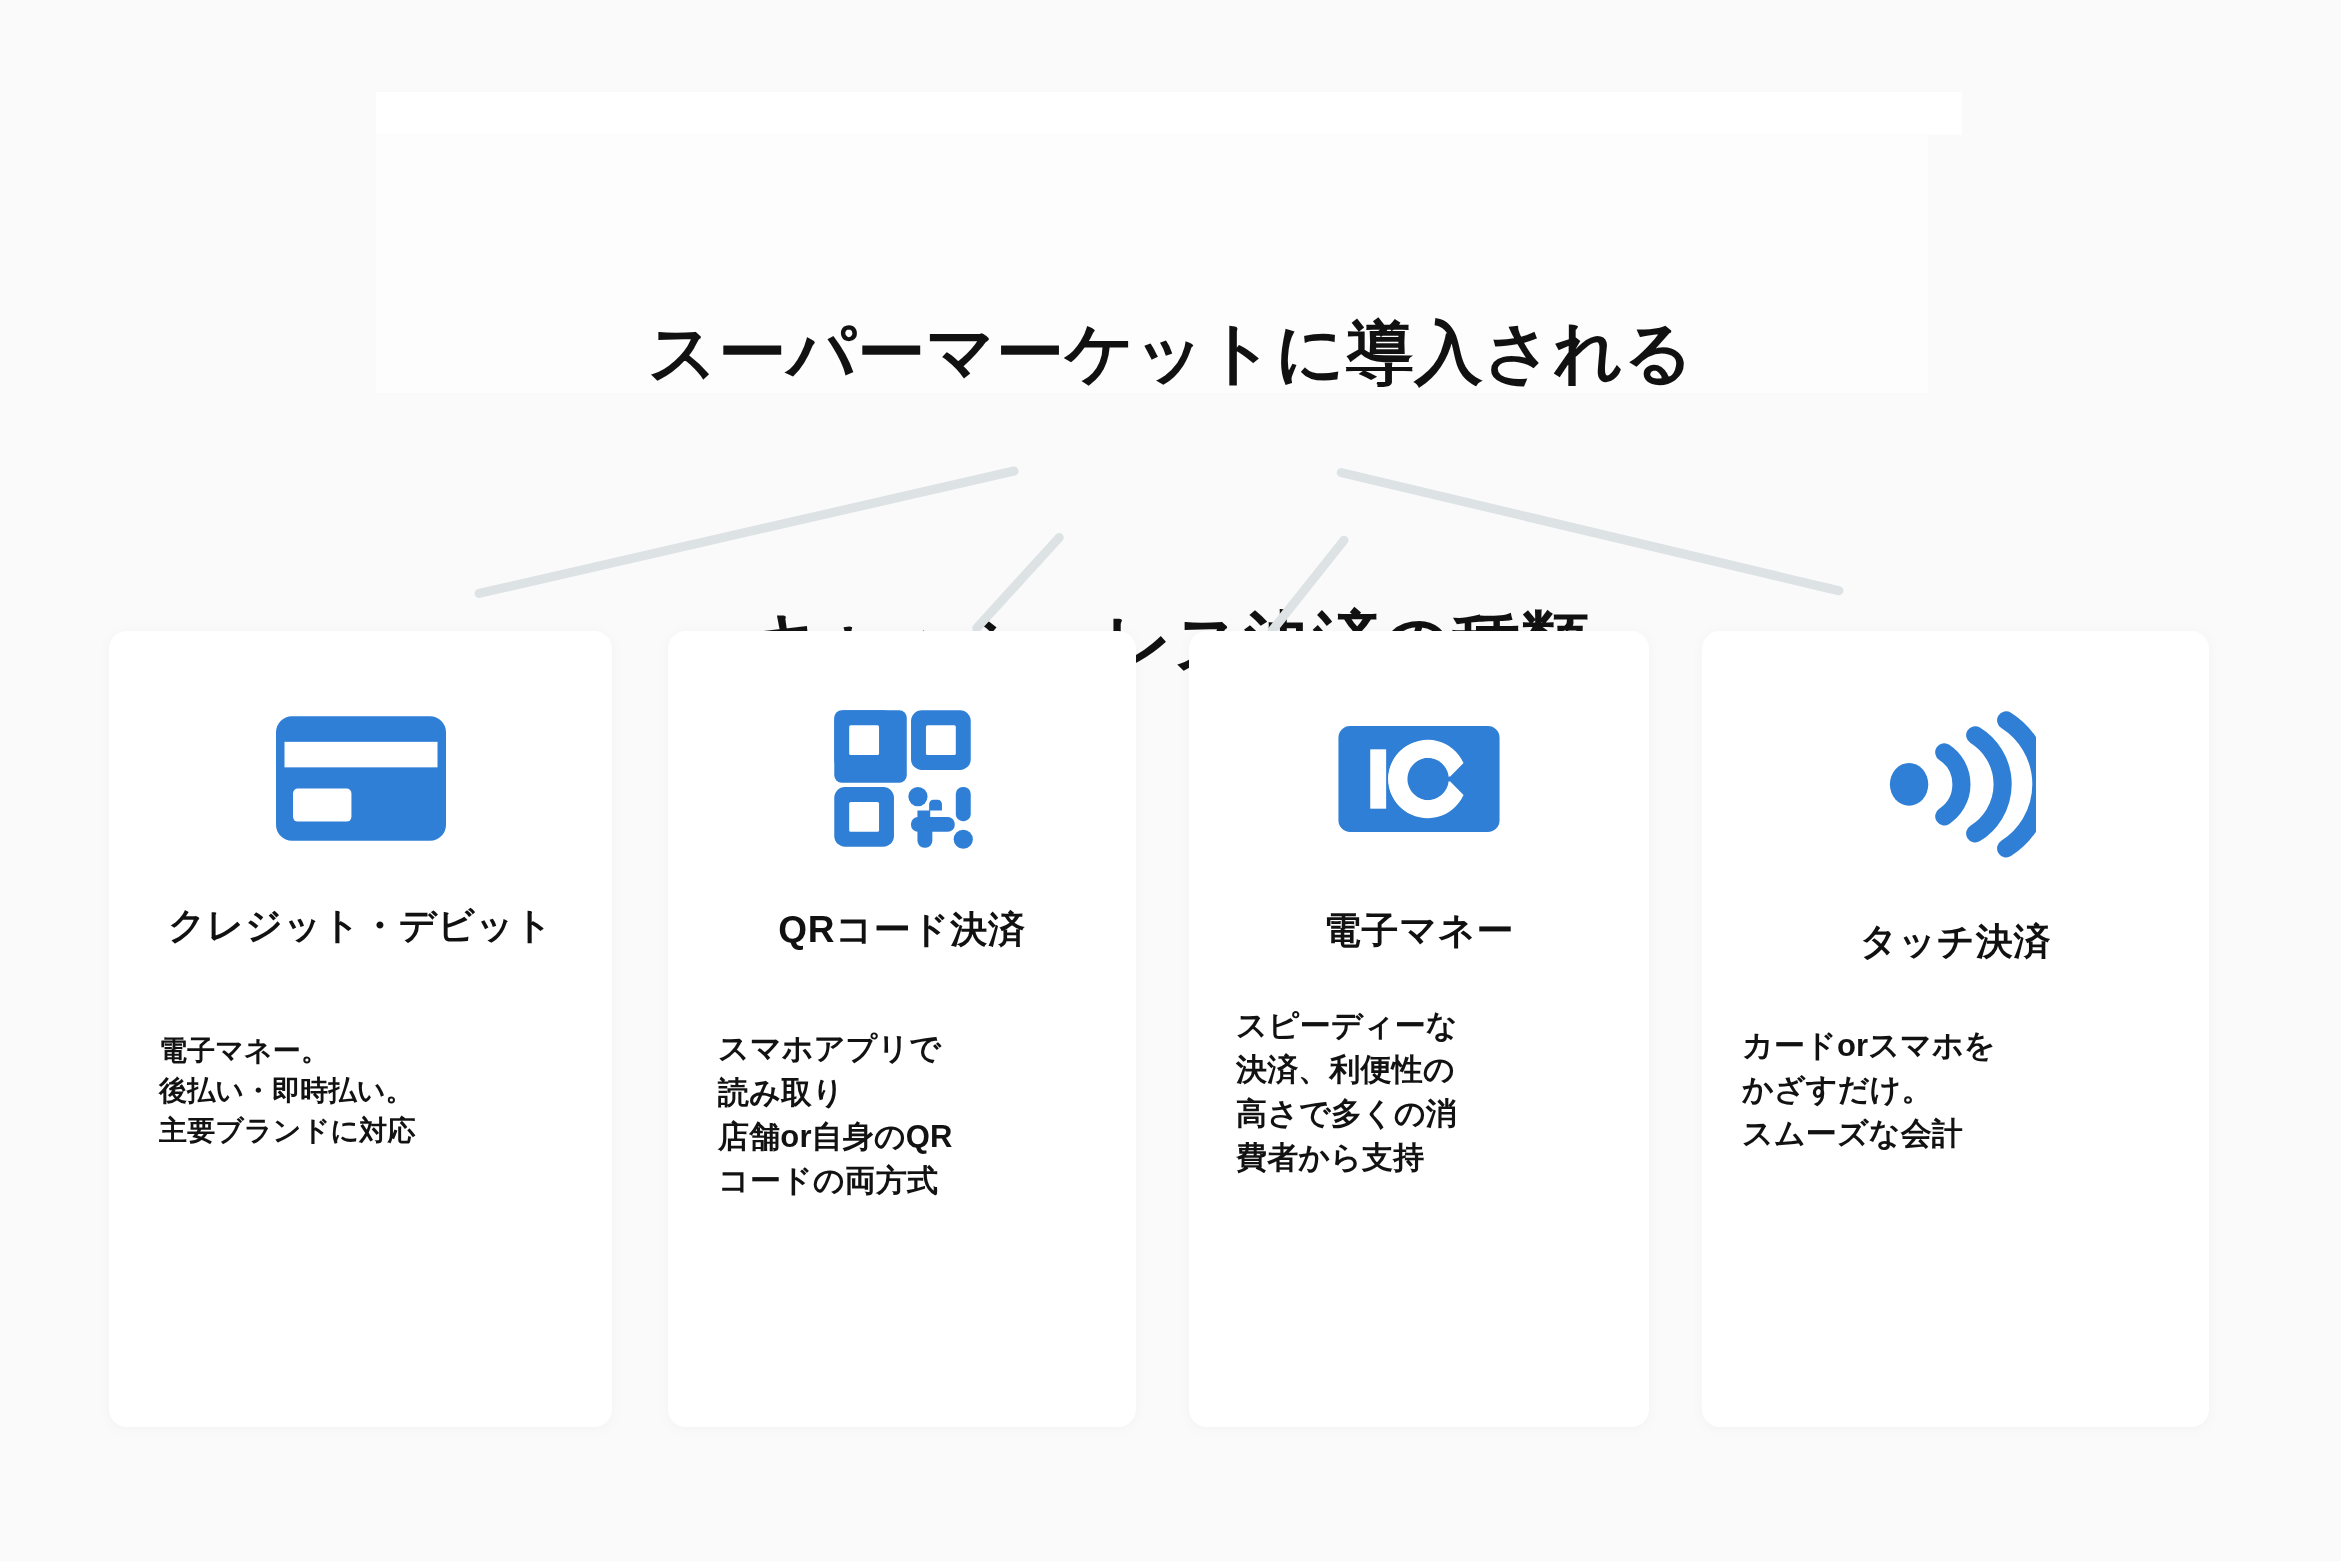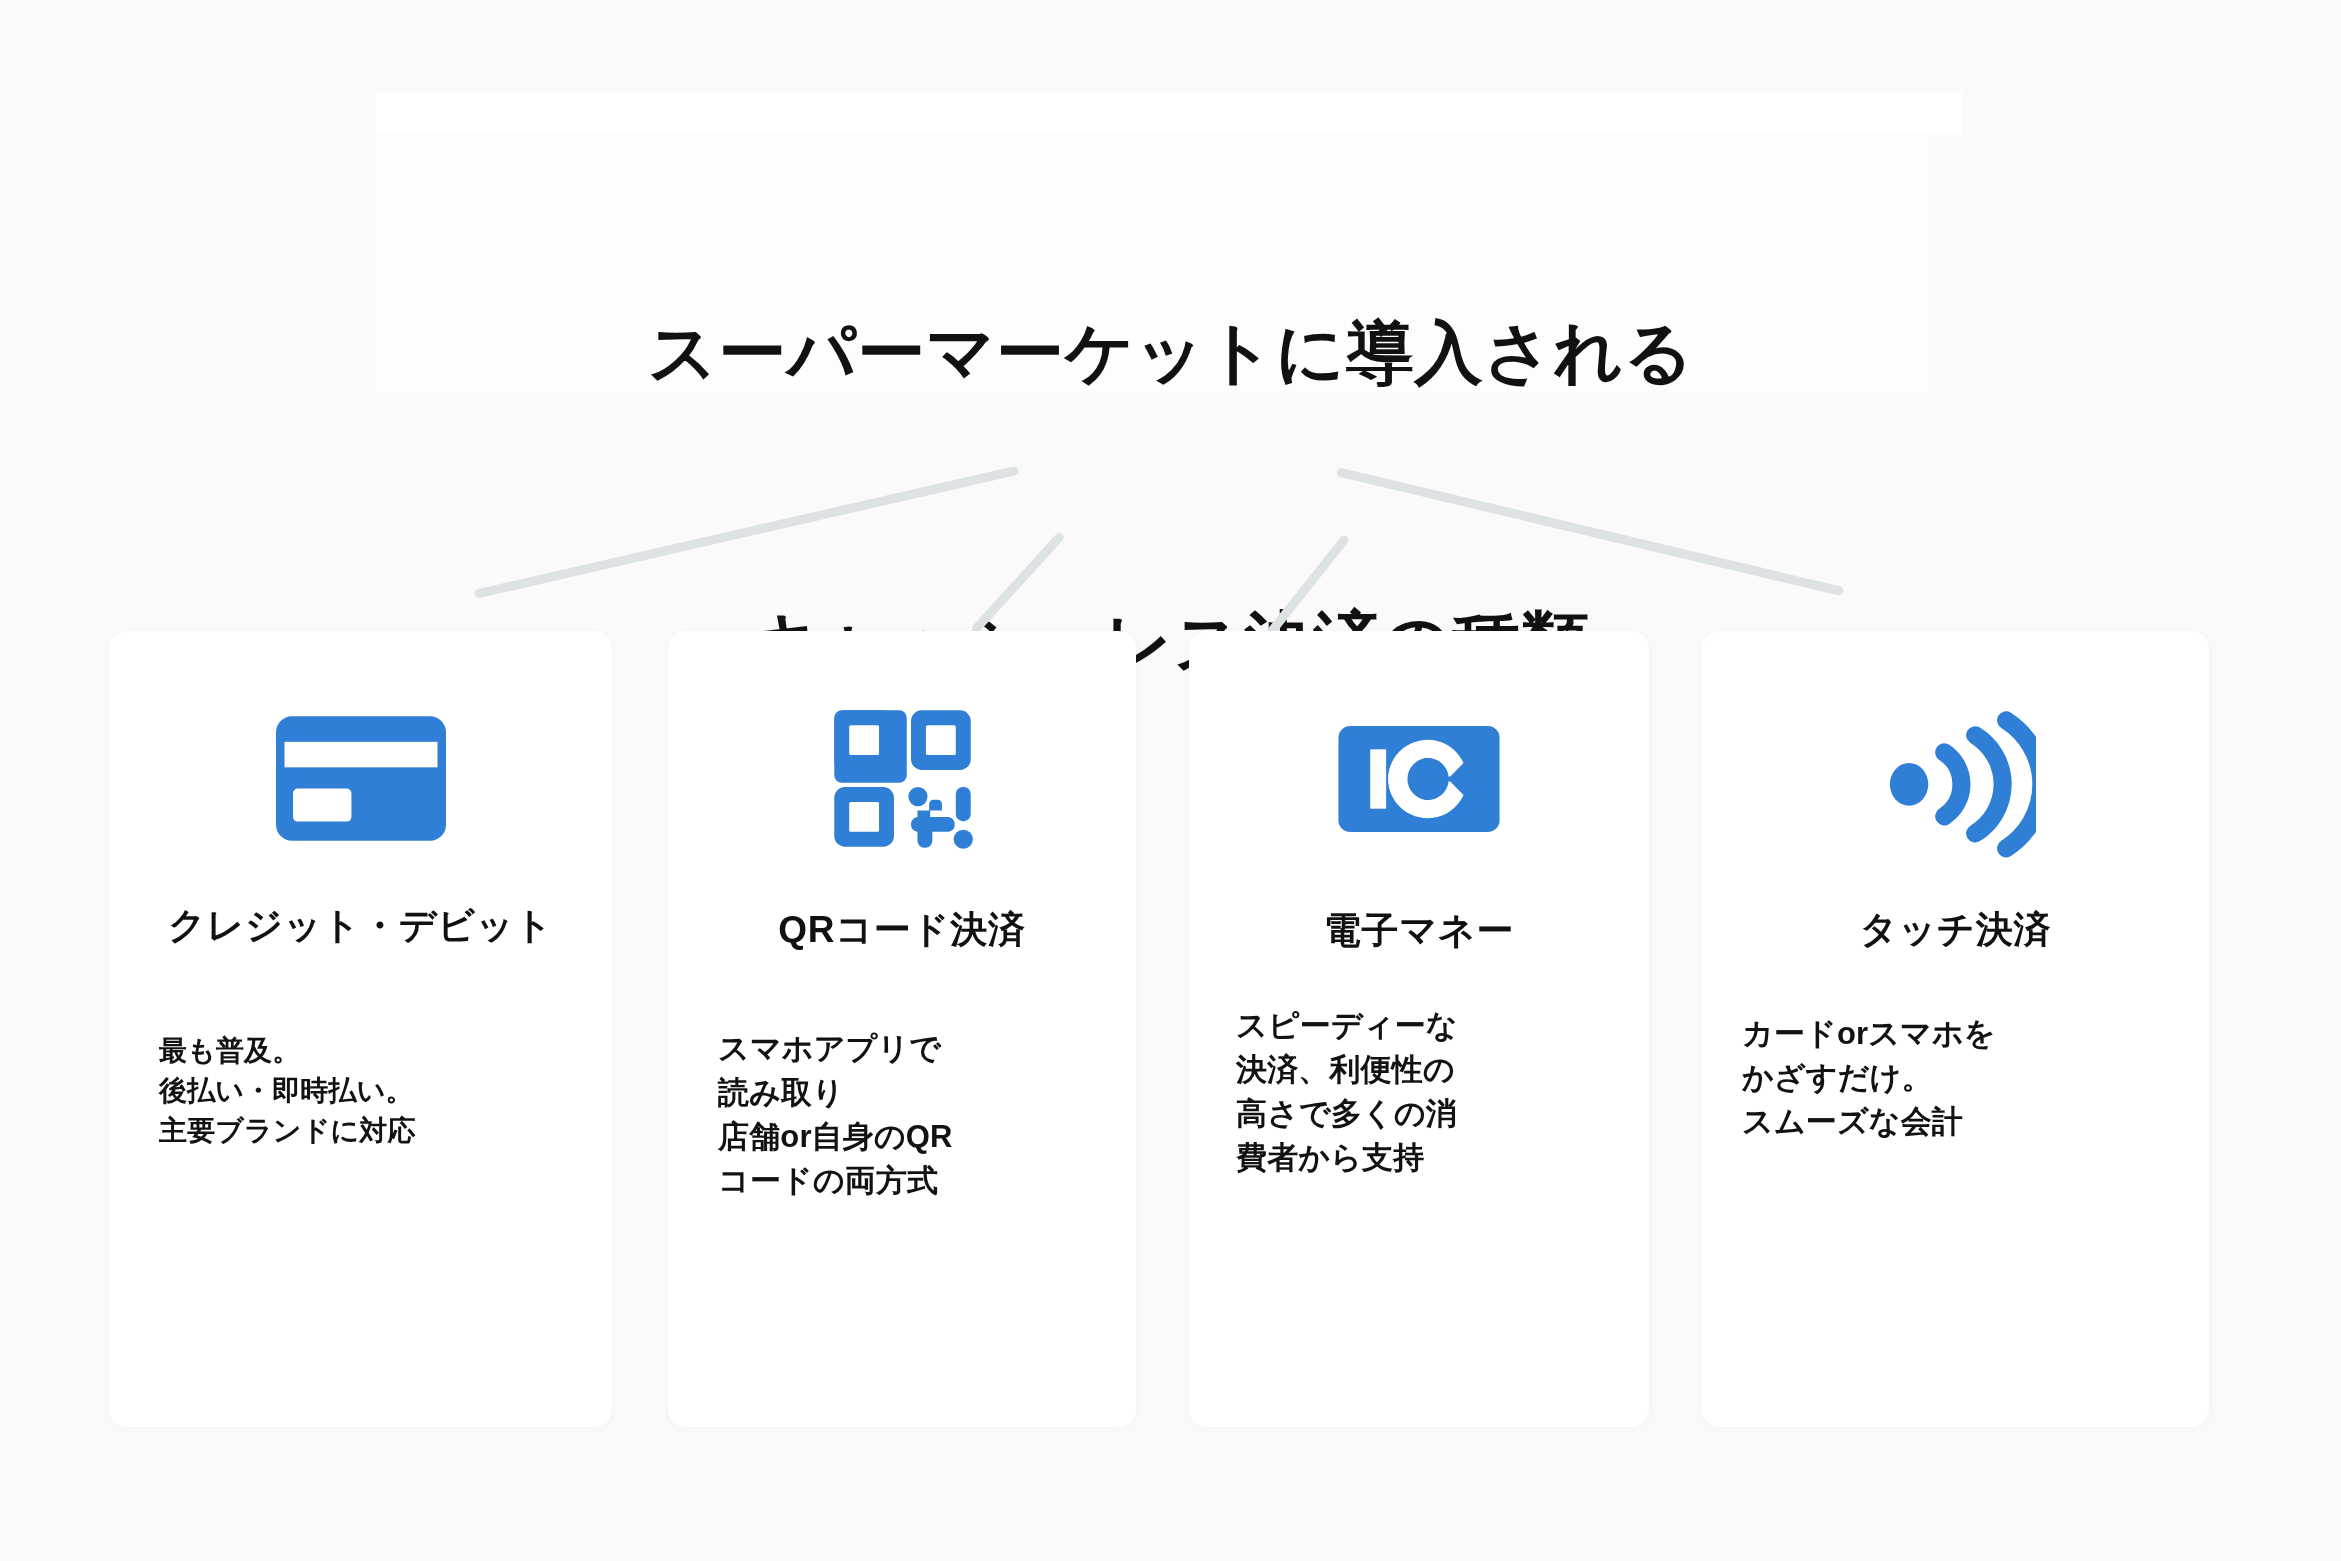--- a/index.html
+++ b/index.html
@@ -123,21 +123,21 @@
     letter-spacing: 0.005em;
   }
   .card-1 .card-body { margin-left: 50px; margin-right: auto; align-self: flex-start; margin-top: 80px; font-size: 28px; }
   .card-2 .card-body { margin-left: 50px; align-self: flex-start; }
   .card-3 .card-body { margin-left: 47px; align-self: flex-start; margin-top: 48px; }
   .card-4 .card-body { margin-left: 40px; align-self: flex-start; margin-top: 57px; }
 
   .card-1 .card-title { margin-top: 32px; }
   .card-2 .card-title { margin-top: 36px; }
   .card-3 .card-title { margin-top: 37px; }
-  .card-4 .card-title { margin-top: 36px; }
+  .card-4 .card-title { margin-top: 48px; }
 </style>
 </head>
 <body>
 
 <div class="canvas">
 
   <div class="title-band-a"></div>
   <div class="title-band-b"></div>
   <div class="title">
     <span class="title-line">スーパーマーケットに導入される</span>
@@ -157,21 +157,21 @@
 
     <div class="card card-1">
       <div class="icon-wrap">
         <svg width="170" height="125" viewBox="0 0 320 234" aria-hidden="true">
           <rect x="0" y="0" width="320" height="234" rx="30" fill="#2f7fd6"></rect>
           <rect x="16" y="48" width="288" height="48" fill="#ffffff"></rect>
           <rect x="32" y="136" width="110" height="62" rx="9" fill="#ffffff"></rect>
         </svg>
       </div>
       <div class="card-title">クレジット・デビット</div>
-      <div class="card-body">最も普及。
+      <div class="card-body">電子マネー。
 後払い・即時払い。
 主要ブランドに対応</div>
     </div>
 
     <div class="card card-2">
       <div class="icon-wrap">
         <svg width="145" height="145" viewBox="0 0 272 272" aria-hidden="true">
           <g fill="#2f7fd6">
             <path d="M8 8 h108 a14 14 0 0 1 14 14 v108 a14 14 0 0 1 -14 14 H8 a14 14 0 0 1 -14 -14 V22 A14 14 0 0 1 8 8 Z" transform="translate(14,0)"></path>
           </g>

